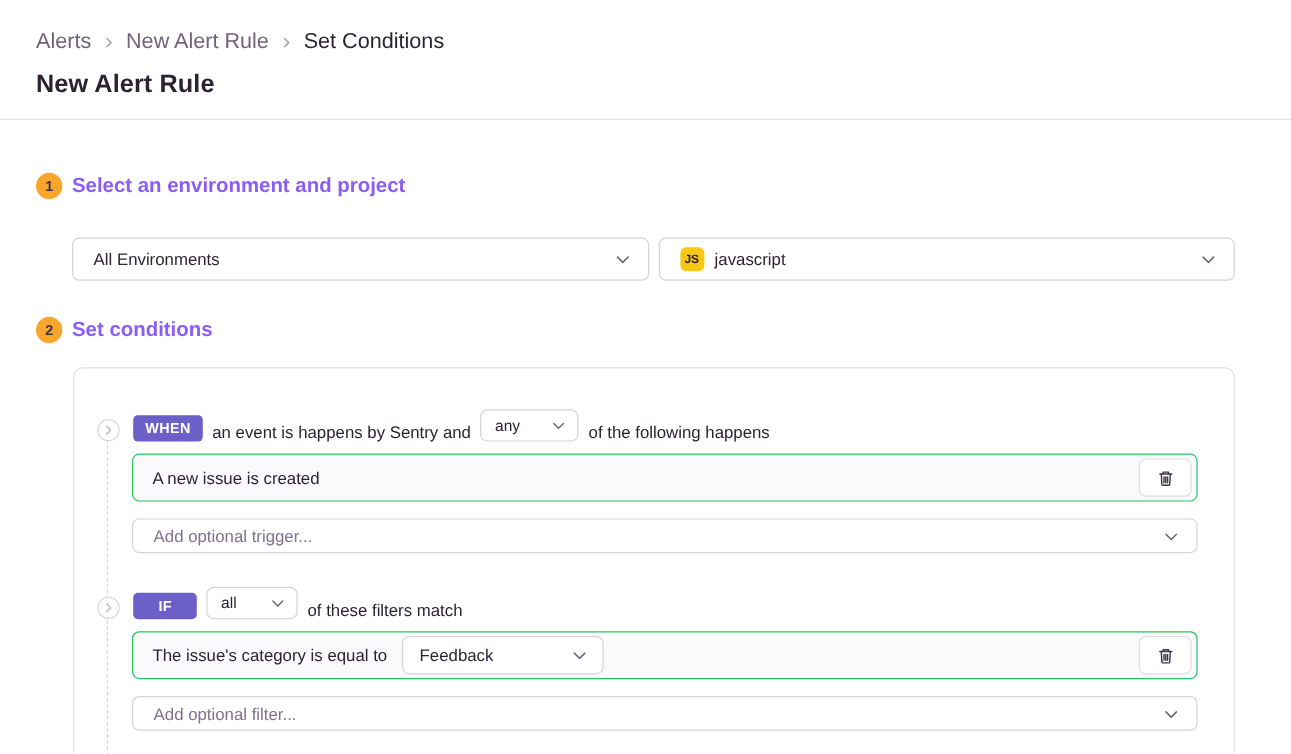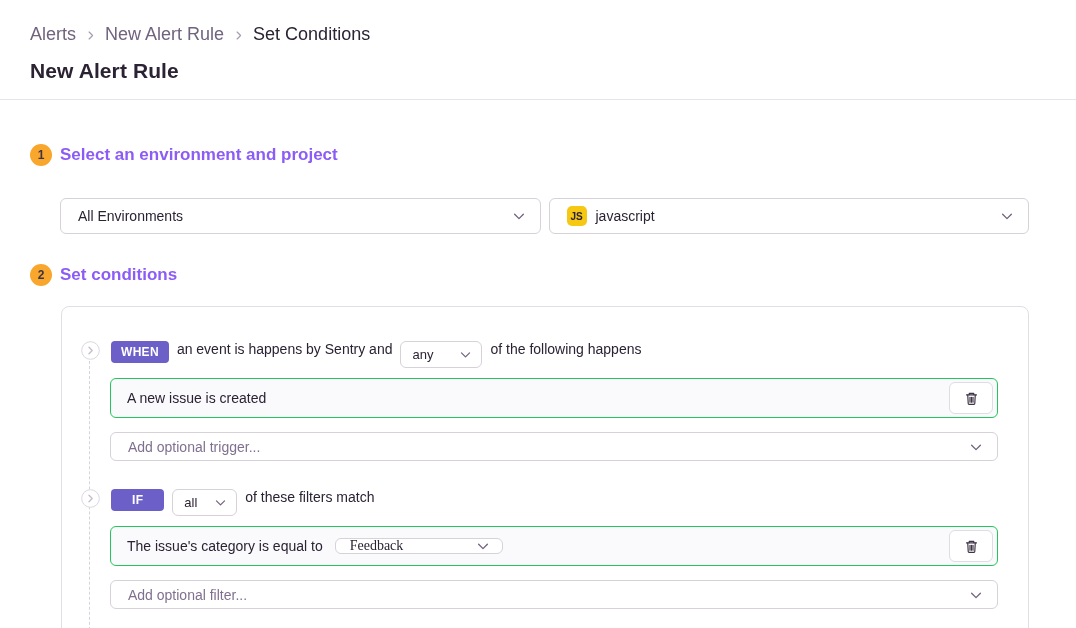--- a/index.html
+++ b/index.html
@@ -31,38 +31,38 @@
   .select-left { display:flex; align-items:center; gap:9px; }
   .chev { display:inline-flex; color:#71637E; }
   .js-icon { width:20px; height:20px; border-radius:5px; background:#F6C713; color:#2B2233;
     font-size:10px; font-weight:700; display:flex; align-items:center; justify-content:center; }
 
   
   .panel { position:relative; margin:20px 0 0 31px; border:1px solid #E2DEE6; border-radius:8px;
     padding:34px 30px 60px 48px; height:370px; background:#fff; }
   .connector { position:absolute; left:27px; top:54px; bottom:0; width:0; border-left:1px dashed #D8D2DD; z-index:0; }
 
-  .step-header { position:relative; z-index:1; display:flex; align-items:flex-start; gap:8px; margin-left:-29px; }
+  .step-header { position:relative; z-index:1; display:flex; align-items:flex-end; gap:8px; margin-left:-29px; }
   .step-header .node-icon { display:inline-flex; margin-right:3px; }
   .step-header.if-header { margin-top:28px; }
   .badge { background:#6C5FC7; color:#fff; font-size:12px; font-weight:700; letter-spacing:0.3px;
     border-radius:4px; padding:4px 10px; line-height:14px; }
   .badge.if { padding:4px 21px; }
   .step-text { font-size:14px; color:#2B2233; }
   .mini-select { width:82px; height:27px; border:1px solid #D7D1DA; border-radius:6px; background:#fff;
     display:flex; align-items:center; justify-content:space-between; padding:0 9px 0 11px;
     font-size:13px; color:#2B2233; cursor:pointer; }
-  .mini-select.all { width:65px; }
+  .mini-select.all { width:76px; }
 
   .condition-row { margin-top:10px; height:40px; background:#FAF9FB; border:1px solid #22c55e; border-radius:6px;
     display:flex; align-items:center; justify-content:space-between; padding:0 4px 0 16px; font-size:14px; }
   .row-left { display:flex; align-items:center; gap:12px; }
-  .value-select { width:168px; height:16px; background:#fff; border:1px solid #D7D1DA; border-radius:6px;
+  .value-select { width:168px; height:32px; background:#fff; border:1px solid #D7D1DA; border-radius:6px;
     display:flex; align-items:center; justify-content:space-between; padding:0 12px 0 14px;
-    font-size:14px; color:#2B2233; cursor:pointer;font-family:Liberation Serif, serif; }
+    font-size:14px; color:#2B2233; cursor:pointer; }
   .trash-btn { width:44px; height:32px; background:#fff; border:1px solid #E0DCE4; border-radius:6px;
     display:flex; align-items:center; justify-content:center; color:#3E3446; cursor:pointer; }
 
   .add-select { margin-top:14px; height:29px; border:1px solid #D7D1DA; border-radius:6px; background:#fff;
     display:flex; align-items:center; justify-content:space-between; padding:0 14px 0 17px; cursor:pointer; }
   .placeholder { font-size:14px; color:#80708F; }
 </style>
 </head>
 <body>
 

